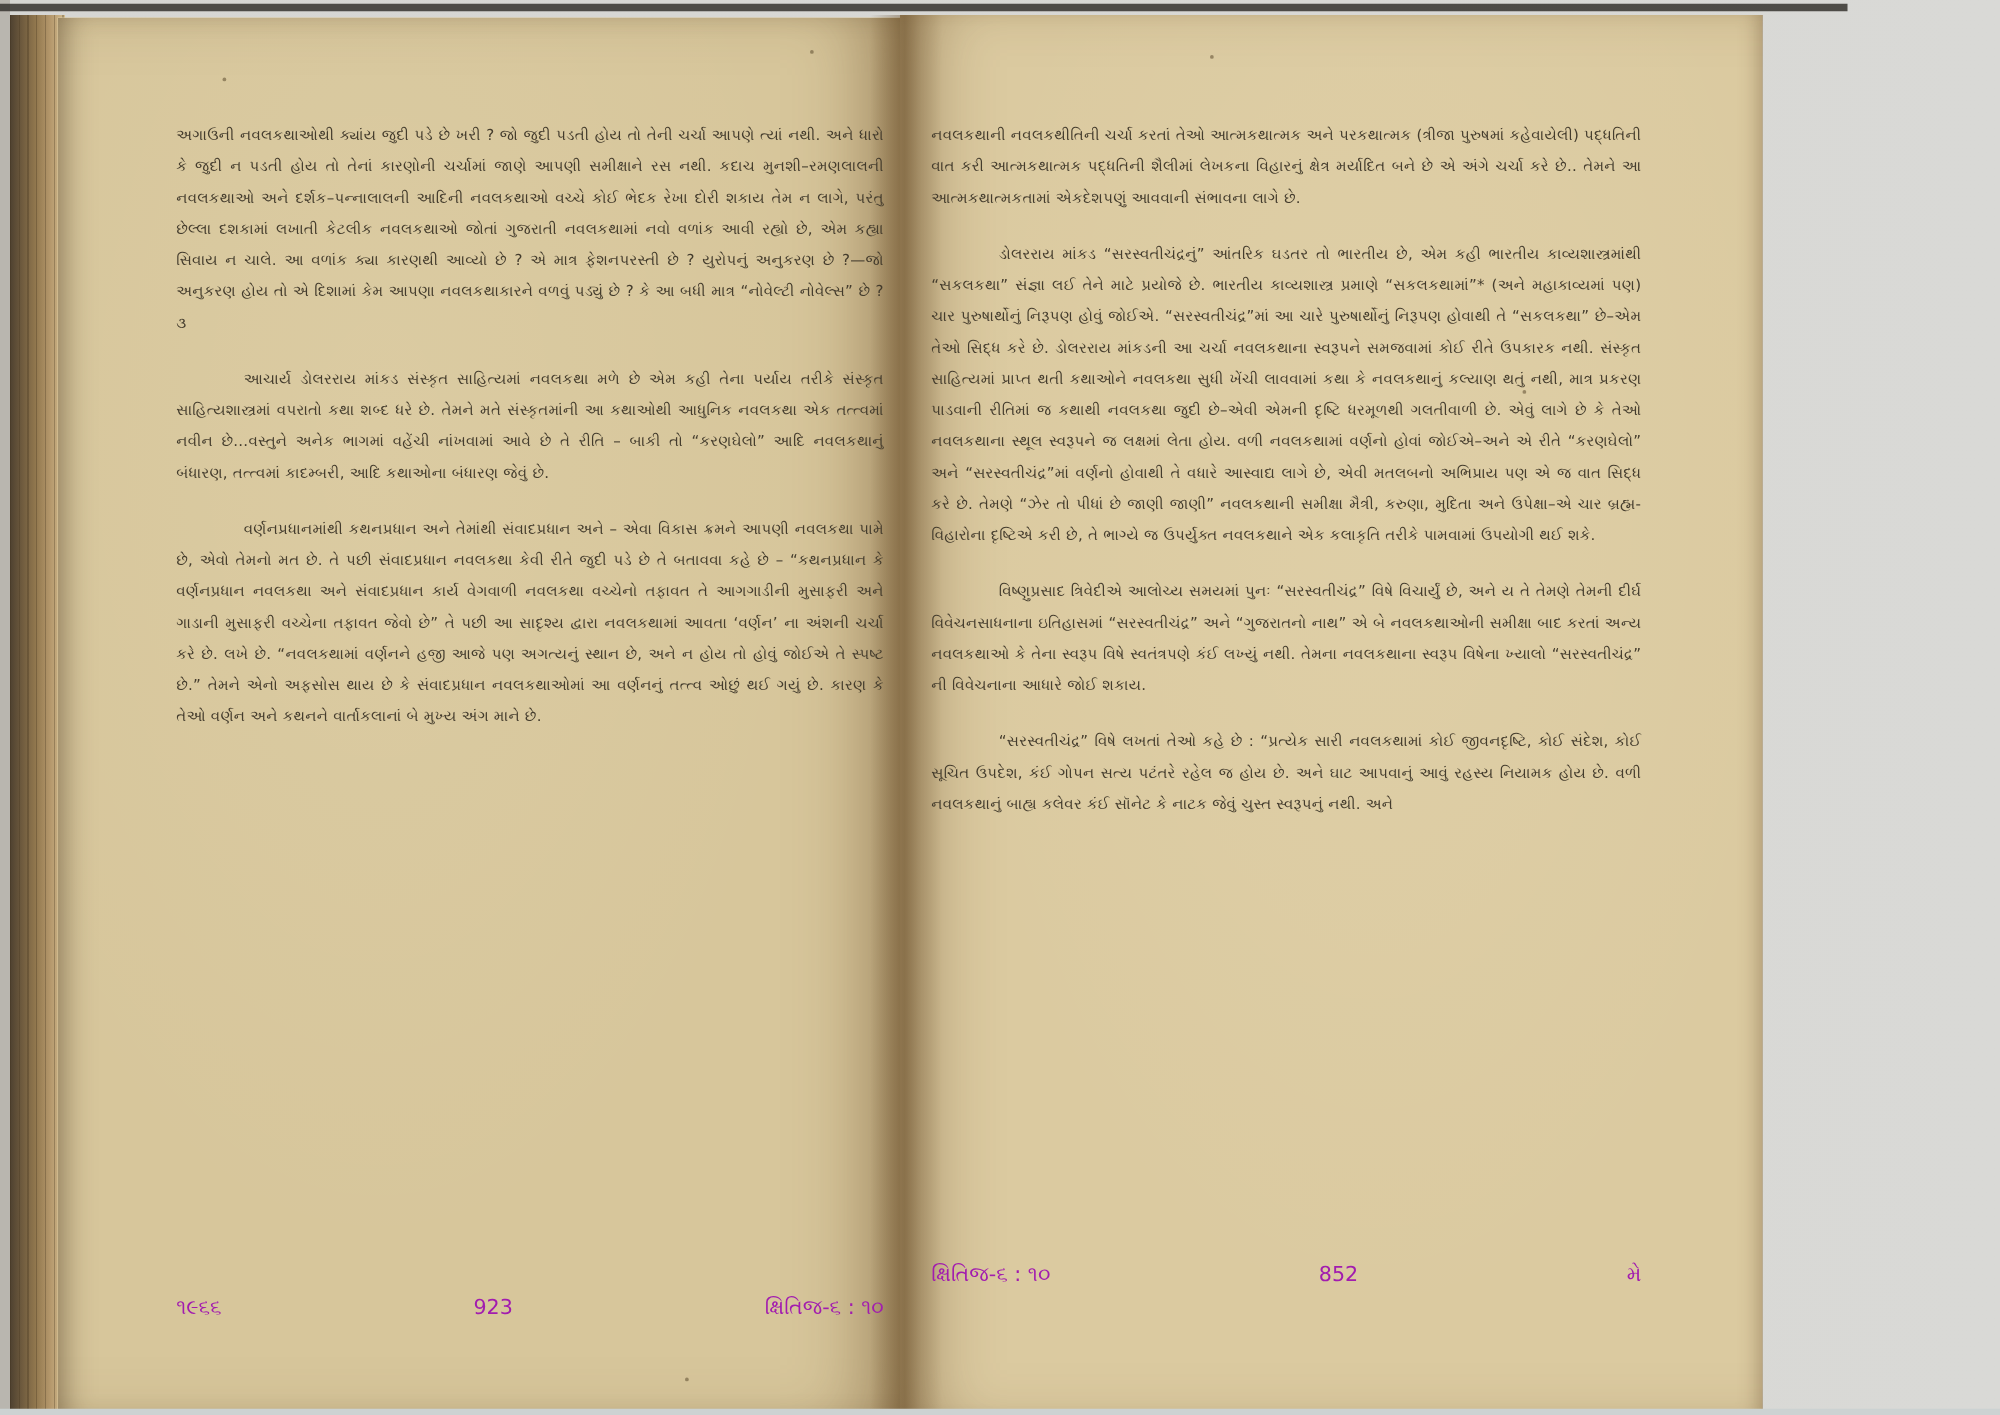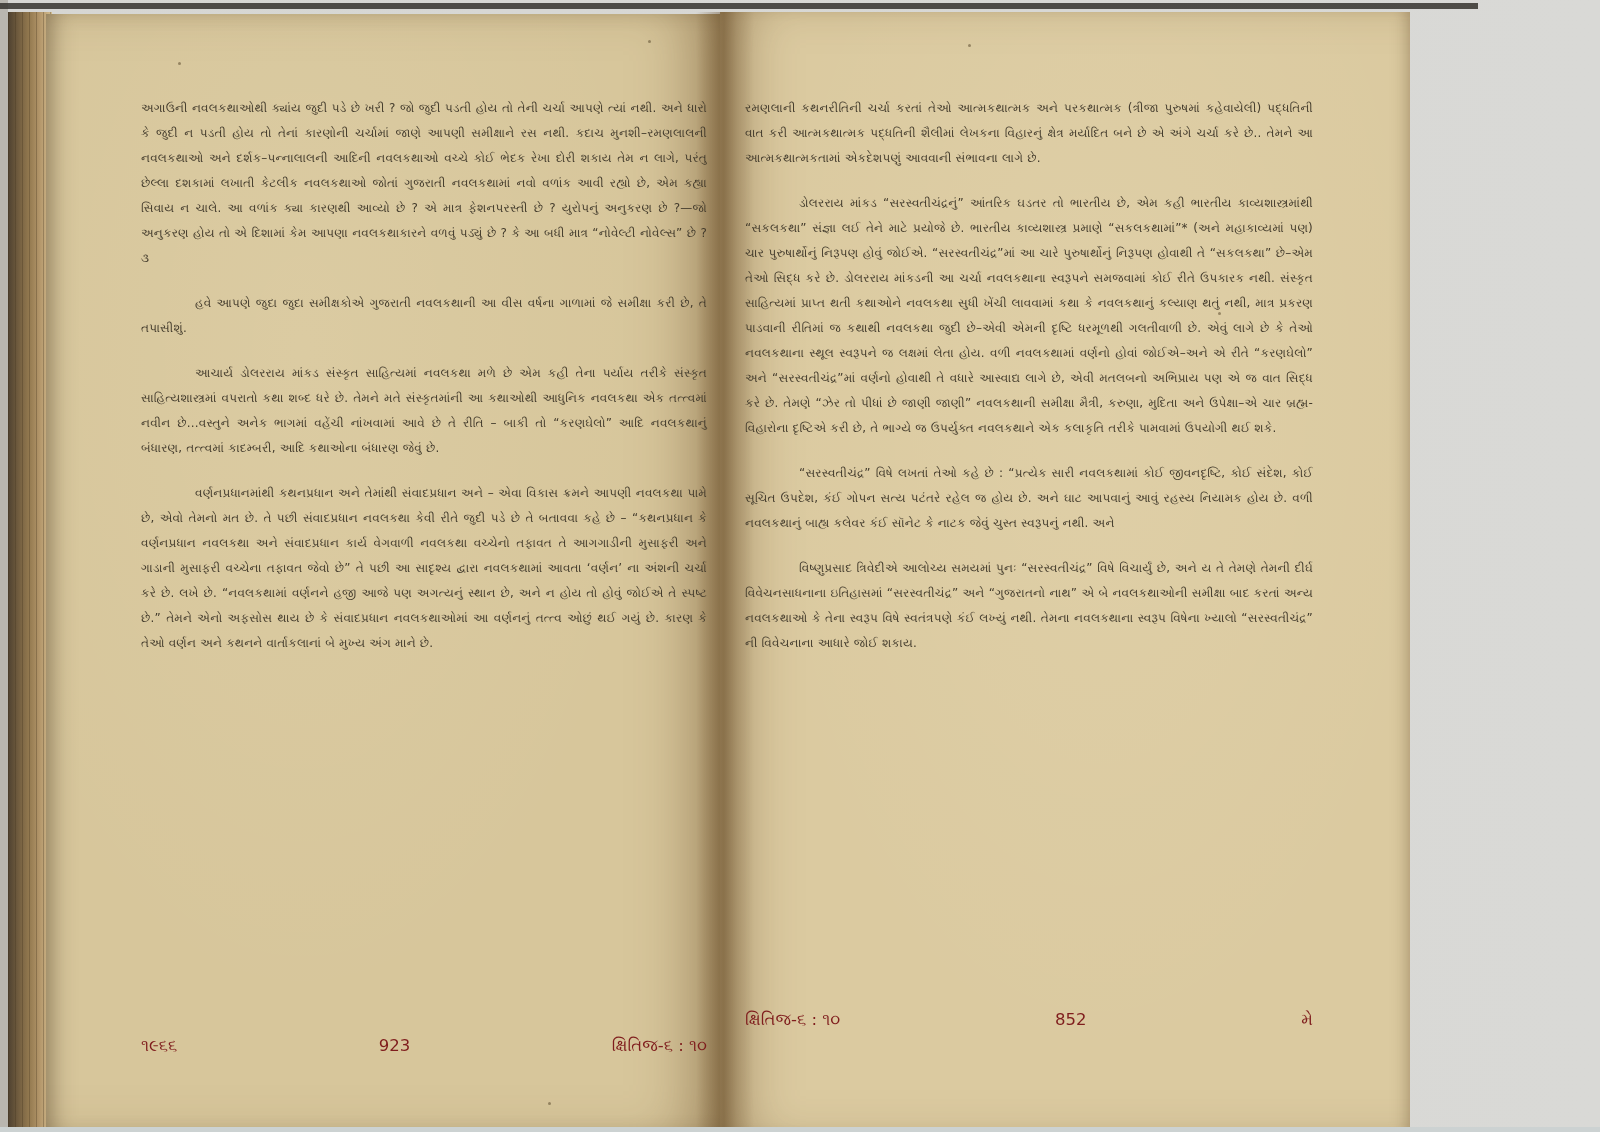--- a/index.html
+++ b/index.html
@@ -39,56 +39,55 @@
     position:absolute;z-index:4;width:566px;
     font-size:12px;line-height:25px;color:#443c2d;text-align:justify;
     letter-spacing:.2px;
   }
   .left-text{left:133px;top:84px;}
   .right-text{left:737px;top:84px;width:568px;}
   .page-text p{margin:0 0 20px 0;text-indent:54px;}
   .page-text p.continued{text-indent:0;}
   .page-footer{
     position:absolute;z-index:4;width:566px;display:flex;justify-content:space-between;
-    font-size:16.5px;color:#7f1d1d;
+    font-size:16.5px;color:#a21caf;
   }
   .left-footer{left:133px;top:1024px;align-items:center;}
   .right-footer{left:737px;top:998px;width:568px;}
   .speck{position:absolute;width:3px;height:3px;border-radius:50%;background:#5d4c30;opacity:.55;z-index:5;}
 </style>
 </head>
 <body>
 
 <div class="top-scan-line"></div>
 
 <div class="book">
   <div class="page-edges-left"></div>
 
   <div class="left-page"></div>
   <div class="right-page"></div>
   <div class="gutter-shadow"></div>
 
   <div class="page-text left-text">
     <p class="continued">અગાઉની નવલકથાઓથી ક્યાંય જુદી પડે છે ખરી ? જો જુદી પડતી હોય તો તેની ચર્ચા આપણે ત્યાં નથી. અને ધારો કે જુદી ન પડતી હોય તો તેનાં કારણોની ચર્ચામાં જાણે આપણી સમીક્ષાને રસ નથી. કદાચ મુનશી–રમણલાલની નવલકથાઓ અને દર્શક–પન્નાલાલની આદિની નવલકથાઓ વચ્ચે કોઈ ભેદક રેખા દોરી શકાય તેમ ન લાગે, પરંતુ છેલ્લા દશકામાં લખાતી કેટલીક નવલકથાઓ જોતાં ગુજરાતી નવલકથામાં નવો વળાંક આવી રહ્યો છે, એમ કહ્યા સિવાય ન ચાલે. આ વળાંક ક્યા કારણથી આવ્યો છે ? એ માત્ર ફેશનપરસ્તી છે ? યુરોપનું અનુકરણ છે ?—જો અનુકરણ હોય તો એ દિશામાં કેમ આપણા નવલકથાકારને વળવું પડ્યું છે ? કે આ બધી માત્ર “નોવેલ્ટી નોવેલ્સ” છે ?૩</p>
-    <p>હવે આપણે જુદા જુદા સમીક્ષકોએ ગુજરાતી નવલકથાની આ વીસ વર્ષના ગાળામાં જે સમીક્ષા કરી છે, તે તપાસીશું.</p>
     <p>આચાર્ય ડોલરરાય માંકડ સંસ્કૃત સાહિત્યમાં નવલકથા મળે છે એમ કહી તેના પર્યાય તરીકે સંસ્કૃત સાહિત્યશાસ્ત્રમાં વપરાતો કથા શબ્દ ધરે છે. તેમને મતે સંસ્કૃતમાંની આ કથાઓથી આધુનિક નવલકથા એક તત્ત્વમાં નવીન છે...વસ્તુને અનેક ભાગમાં વહેંચી નાંખવામાં આવે છે તે રીતિ – બાકી તો “કરણઘેલો” આદિ નવલકથાનું બંધારણ, તત્ત્વમાં કાદમ્બરી, આદિ કથાઓના બંધારણ જેવું છે.</p>
     <p>વર્ણનપ્રધાનમાંથી કથનપ્રધાન અને તેમાંથી સંવાદપ્રધાન અને – એવા વિકાસ ક્રમને આપણી નવલકથા પામે છે, એવો તેમનો મત છે. તે પછી સંવાદપ્રધાન નવલકથા કેવી રીતે જુદી પડે છે તે બતાવવા કહે છે – “કથનપ્રધાન કે વર્ણનપ્રધાન નવલકથા અને સંવાદપ્રધાન કાર્ય વેગવાળી નવલકથા વચ્ચેનો તફાવત તે આગગાડીની મુસાફરી અને ગાડાની મુસાફરી વચ્ચેના તફાવત જેવો છે” તે પછી આ સાદૃશ્ય દ્વારા નવલકથામાં આવતા ‘વર્ણન’ ના અંશની ચર્ચા કરે છે. લખે છે. “નવલકથામાં વર્ણનને હજી આજે પણ અગત્યનું સ્થાન છે, અને ન હોય તો હોવું જોઈએ તે સ્પષ્ટ છે.” તેમને એનો અફસોસ થાય છે કે સંવાદપ્રધાન નવલકથાઓમાં આ વર્ણનનું તત્ત્વ ઓછું થઈ ગયું છે. કારણ કે તેઓ વર્ણન અને કથનને વાર્તાકલાનાં બે મુખ્ય અંગ માને છે.</p>
   </div>
 
   <div class="page-footer left-footer">
     <span>૧૯૬૬</span>
     <span>923</span>
     <span>ક્ષિતિજ-૬ : ૧૦</span>
   </div>
 
   <div class="page-text right-text">
-    <p class="continued">રમણલાની કથનરીતિની ચર્ચા કરતાં તેઓ આત્મકથાત્મક અને પરકથાત્મક (ત્રીજા પુરુષમાં કહેવાયેલી) પદ્ધતિની વાત કરી આત્મકથાત્મક પદ્ધતિની શૈલીમાં લેખકના વિહારનું ક્ષેત્ર મર્યાદિત બને છે એ અંગે ચર્ચા કરે છે.. તેમને આ આત્મકથાત્મકતામાં એકદેશપણું આવવાની સંભાવના લાગે છે.</p>
+    <p class="continued">નવલકથાની નવલકથીતિની ચર્ચા કરતાં તેઓ આત્મકથાત્મક અને પરકથાત્મક (ત્રીજા પુરુષમાં કહેવાયેલી) પદ્ધતિની વાત કરી આત્મકથાત્મક પદ્ધતિની શૈલીમાં લેખકના વિહારનું ક્ષેત્ર મર્યાદિત બને છે એ અંગે ચર્ચા કરે છે.. તેમને આ આત્મકથાત્મકતામાં એકદેશપણું આવવાની સંભાવના લાગે છે.</p>
     <p>ડોલરરાય માંકડ “સરસ્વતીચંદ્રનું” આંતરિક ઘડતર તો ભારતીય છે, એમ કહી ભારતીય કાવ્યશાસ્ત્રમાંથી “સકલકથા” સંજ્ઞા લઈ તેને માટે પ્રયોજે છે. ભારતીય કાવ્યશાસ્ત્ર પ્રમાણે “સકલકથામાં”* (અને મહાકાવ્યમાં પણ) ચાર પુરુષાર્થોનું નિરૂપણ હોવું જોઈએ. “સરસ્વતીચંદ્ર”માં આ ચારે પુરુષાર્થોનું નિરૂપણ હોવાથી તે “સકલકથા” છે–એમ તેઓ સિદ્ધ કરે છે. ડોલરરાય માંકડની આ ચર્ચા નવલકથાના સ્વરૂપને સમજવામાં કોઈ રીતે ઉપકારક નથી. સંસ્કૃત સાહિત્યમાં પ્રાપ્ત થતી કથાઓને નવલકથા સુધી ખેંચી લાવવામાં કથા કે નવલકથાનું કલ્યાણ થતું નથી, માત્ર પ્રકરણ પાડવાની રીતિમાં જ કથાથી નવલકથા જુદી છે–એવી એમની દૃષ્ટિ ધરમૂળથી ગલતીવાળી છે. એવું લાગે છે કે તેઓ નવલકથાના સ્થૂલ સ્વરૂપને જ લક્ષમાં લેતા હોય. વળી નવલકથામાં વર્ણનો હોવાં જોઈએ–અને એ રીતે “કરણઘેલો” અને “સરસ્વતીચંદ્ર”માં વર્ણનો હોવાથી તે વધારે આસ્વાદ્ય લાગે છે, એવી મતલબનો અભિપ્રાય પણ એ જ વાત સિદ્ધ કરે છે. તેમણે “ઝેર તો પીધાં છે જાણી જાણી” નવલકથાની સમીક્ષા મૈત્રી, કરુણા, મુદિતા અને ઉપેક્ષા–એ ચાર બ્રહ્મ-વિહારોના દૃષ્ટિએ કરી છે, તે ભાગ્યે જ ઉપર્યુક્ત નવલકથાને એક કલાકૃતિ તરીકે પામવામાં ઉપયોગી થઈ શકે.</p>
+    <p>વિષ્ણુપ્રસાદ ત્રિવેદીએ આલોચ્ય સમયમાં પુનઃ “સરસ્વતીચંદ્ર” વિષે વિચાર્યું છે, અને ય તે તેમણે તેમની દીર્ઘ વિવેચનસાધનાના ઇતિહાસમાં “સરસ્વતીચંદ્ર” અને “ગુજરાતનો નાથ” એ બે નવલકથાઓની સમીક્ષા બાદ કરતાં અન્ય નવલકથાઓ કે તેના સ્વરૂપ વિષે સ્વતંત્રપણે કંઈ લખ્યું નથી. તેમના નવલકથાના સ્વરૂપ વિષેના ખ્યાલો “સરસ્વતીચંદ્ર” ની વિવેચનાના આધારે જોઈ શકાય.</p>
     <p>“સરસ્વતીચંદ્ર” વિષે લખતાં તેઓ કહે છે : “પ્રત્યેક સારી નવલકથામાં કોઈ જીવનદૃષ્ટિ, કોઈ સંદેશ, કોઈ સૂચિત ઉપદેશ, કંઈ ગોપન સત્ય પટંતરે રહેલ જ હોય છે. અને ઘાટ આપવાનું આવું રહસ્ય નિયામક હોય છે. વળી નવલકથાનું બાહ્ય કલેવર કંઈ સૉનેટ કે નાટક જેવું ચુસ્ત સ્વરૂપનું નથી. અને</p>
-    <p>વિષ્ણુપ્રસાદ ત્રિવેદીએ આલોચ્ય સમયમાં પુનઃ “સરસ્વતીચંદ્ર” વિષે વિચાર્યું છે, અને ય તે તેમણે તેમની દીર્ઘ વિવેચનસાધનાના ઇતિહાસમાં “સરસ્વતીચંદ્ર” અને “ગુજરાતનો નાથ” એ બે નવલકથાઓની સમીક્ષા બાદ કરતાં અન્ય નવલકથાઓ કે તેના સ્વરૂપ વિષે સ્વતંત્રપણે કંઈ લખ્યું નથી. તેમના નવલકથાના સ્વરૂપ વિષેના ખ્યાલો “સરસ્વતીચંદ્ર” ની વિવેચનાના આધારે જોઈ શકાય.</p>
   </div>
 
   <div class="page-footer right-footer">
     <span>ક્ષિતિજ-૬ : ૧૦</span>
     <span>852</span>
     <span>મે</span>
   </div>
 
   <div class="speck" style="left:170px;top:50px"></div>
   <div class="speck" style="left:640px;top:28px"></div>

